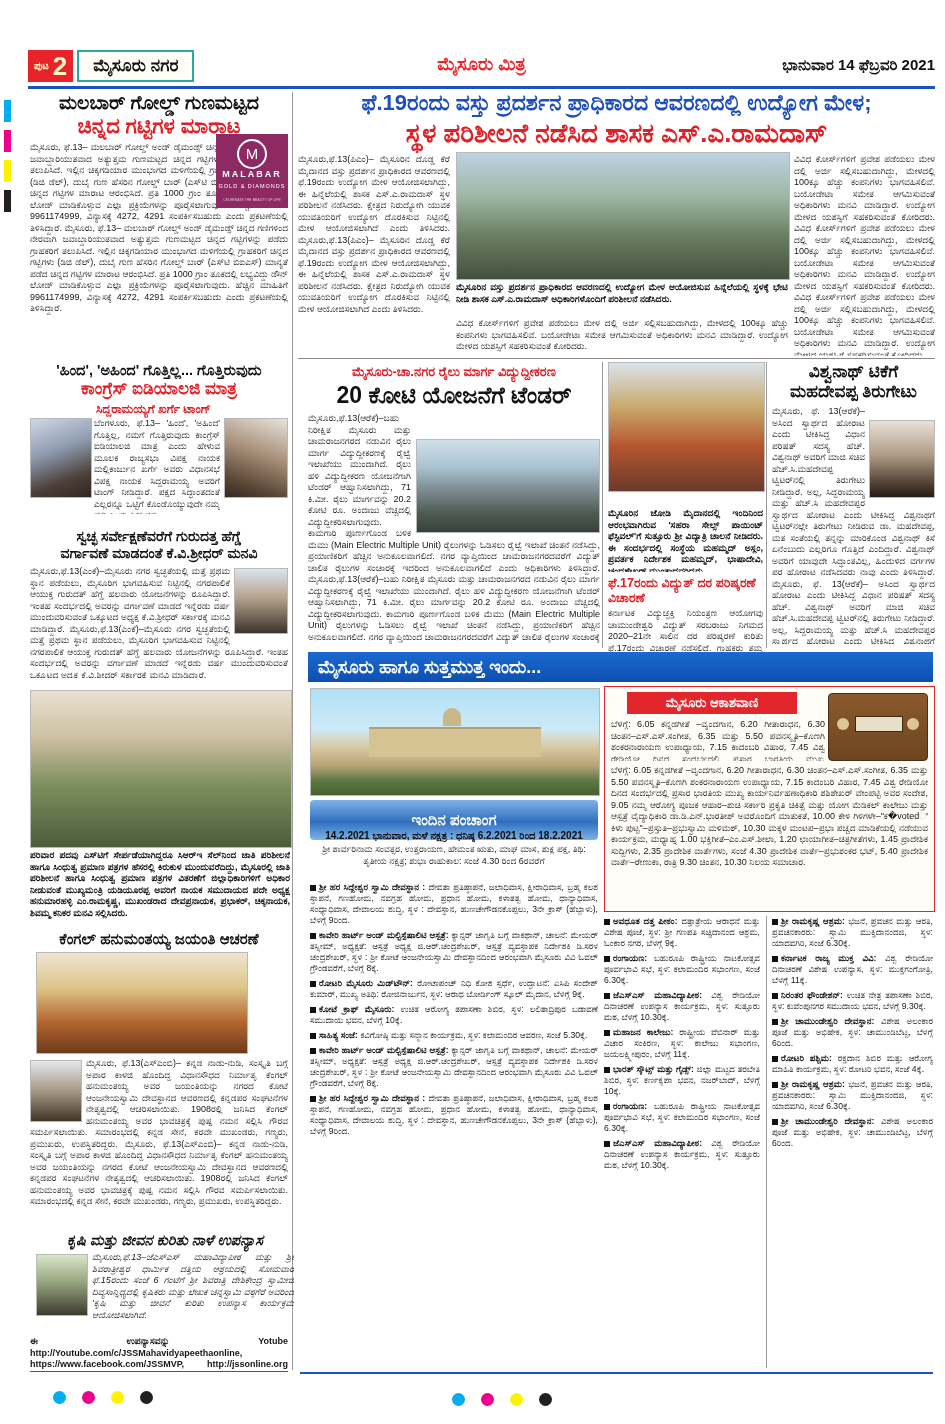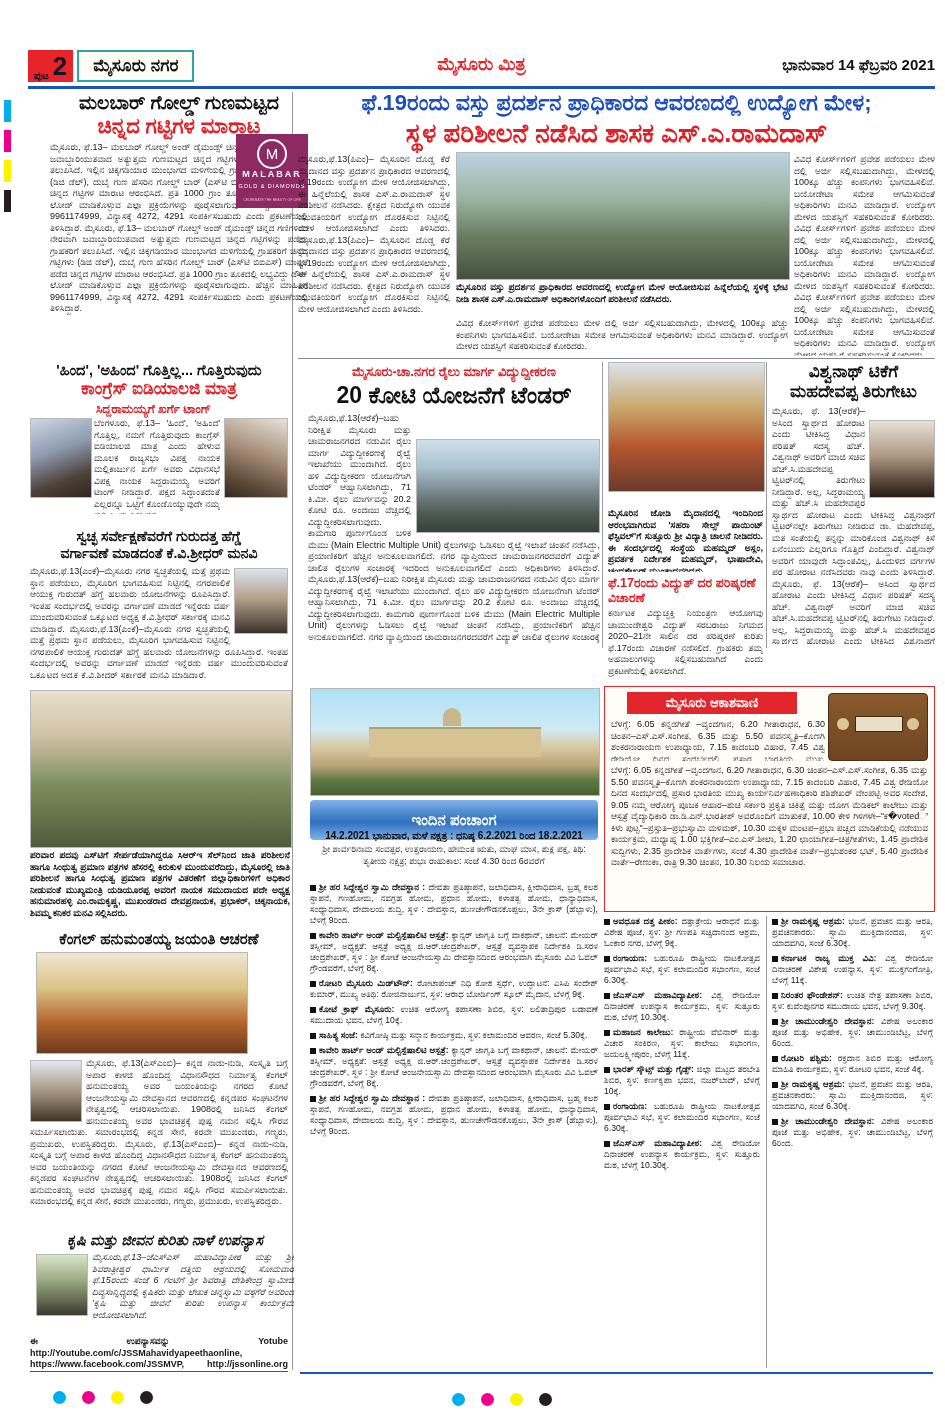--- a/index.html
+++ b/index.html
@@ -23,38 +23,38 @@
 
 <div id="sheet">
 
   <div class="abs regmark" style="left:4px;top:100px;background:#00aeef"></div>
   <div class="abs regmark" style="left:4px;top:130px;background:#ec008c"></div>
   <div class="abs regmark" style="left:4px;top:160px;background:#fff200"></div>
   <div class="abs regmark" style="left:4px;top:190px;background:#231f20"></div>
 
   <div class="abs" style="left:28px;top:50px;width:907px;height:34px;">
     <div class="abs" style="left:0;top:0;height:32px;display:flex;align-items:stretch;">
-      <div style="background:#e8232a;color:#0f172a;display:flex;align-items:flex-end;padding:0 6px;">
+      <div style="background:#e8232a;color:#fef9c3;display:flex;align-items:center;padding:0 6px;">
         <span style="font-size:10px;font-weight:bold;margin-right:4px;">ಪುಟ</span>
         <span style="font-size:26px;font-weight:bold;">2</span>
       </div>
       <div style="border:2px solid #2aa8a0;margin-left:4px;display:flex;align-items:center;padding:0 14px;background:#fdfdf6;">
         <span style="font-size:17px;font-weight:bold;color:#111;">ಮೈಸೂರು ನಗರ</span>
       </div>
     </div>
     <div class="abs" style="left:0;top:4px;width:100%;text-align:center;">
       <span style="color:#e5242b;font-weight:bold;font-size:18px;">ಮೈಸೂರು ಮಿತ್ರ</span>
     </div>
     <div class="abs" style="right:0;top:6px;font-size:15px;font-weight:bold;color:#111;">ಭಾನುವಾರ 14 ಫೆಬ್ರವರಿ 2021</div>
   </div>
   <div class="abs rule" style="left:28px;top:86px;width:907px;height:3px;"></div>
 
   <div class="abs vline" style="left:292px;top:92px;height:1278px;"></div>
 
-  <div class="abs" style="left:30px;top:92px;width:258px;height:266px;margin-left:20px;">
+  <div class="abs" style="left:30px;top:92px;width:258px;height:266px;">
     <div class="hl" style="font-size:19px;color:#111;">ಮಲಬಾರ್ ಗೋಲ್ಡ್ ಗುಣಮಟ್ಟದ</div>
     <div class="hl" style="font-size:21px;color:#e01f26;">ಚಿನ್ನದ ಗಟ್ಟಿಗಳ ಮಾರಾಟ</div>
     <div class="jt" style="margin-top:4px;height:206px;">
       <span class="abs" style="right:0;top:42px;width:72px;height:74px;background:#8e2a63;color:#fff;text-align:center;float:right;">
         <span style="display:inline-block;width:26px;height:26px;border:2px solid #fff;border-radius:50%;line-height:26px;font-size:15px;margin-top:5px;">M</span>
         <span style="display:block;font-size:9px;letter-spacing:2px;font-weight:bold;">MALABAR</span>
         <span style="display:block;font-size:5.5px;letter-spacing:1px;">GOLD &amp; DIAMONDS</span>
         <span style="display:block;font-size:3.5px;margin-top:3px;color:#e7bcd4;">CELEBRATE THE BEAUTY OF LIFE</span>
       </span>
       <span>ಮೈಸೂರು, ಫೆ.13– ಮಲಬಾರ್ ಗೋಲ್ಡ್ ಅಂಡ್ ಡೈಮಂಡ್ಸ್ ಚಿನ್ನದ ಗಣಿಗಳಿಂದ ನೇರವಾಗಿ ಜವಾಬ್ದಾರಿಯುತವಾದ ಅತ್ಯುತ್ತಮ ಗುಣಮಟ್ಟದ ಚಿನ್ನದ ಗಟ್ಟಿಗಳನ್ನು ಪಡೆದು ಗ್ರಾಹಕರಿಗೆ ತಲುಪಿಸಿದೆ. ಇಲ್ಲಿನ ಚಿಕ್ಕಗಡಿಯಾರ ಮುಂಭಾಗದ ಮಳಿಗೆಯಲ್ಲಿ ಗ್ರಾಹಕರಿಗೆ ಚಿನ್ನದ ಗಟ್ಟಿಗಳು (ಡಿಜಿ ಡೆಲ್), ದುಬೈ ಗುಣ ಹೆಸರಿನ ಗೋಲ್ಡ್ ಬಾರ್ (ಎಸ್‌ಟಿ ಬಿಐಎಸ್) ಮಾನ್ಯತೆ ಪಡೆದ ಚಿನ್ನದ ಗಟ್ಟಿಗಳ ಮಾರಾಟ ಆರಂಭಿಸಿದೆ. ಪ್ರತಿ 1000 ಗ್ರಾಂ ತೂಕದಲ್ಲಿ ಲಭ್ಯವಿದ್ದು ಡೌನ್ ಲೋಡ್ ಮಾಡಿಕೊಳ್ಳುವ ಎಲ್ಲಾ ಪ್ರಕ್ರಿಯೆಗಳನ್ನು ಪೂರೈಸಲಾಗುವುದು. ಹೆಚ್ಚಿನ ಮಾಹಿತಿಗೆ 9961174999, ವಿನ್ಯಾಸಕ್ಕೆ 4272, 4291 ಸಂಪರ್ಕಿಸಬಹುದು ಎಂದು ಪ್ರಕಟಣೆಯಲ್ಲಿ ತಿಳಿಸಿದ್ದಾರೆ. ಮೈಸೂರು, ಫೆ.13– ಮಲಬಾರ್ ಗೋಲ್ಡ್ ಅಂಡ್ ಡೈಮಂಡ್ಸ್ ಚಿನ್ನದ ಗಣಿಗಳಿಂದ ನೇರವಾಗಿ ಜವಾಬ್ದಾರಿಯುತವಾದ ಅತ್ಯುತ್ತಮ ಗುಣಮಟ್ಟದ ಚಿನ್ನದ ಗಟ್ಟಿಗಳನ್ನು ಪಡೆದು ಗ್ರಾಹಕರಿಗೆ ತಲುಪಿಸಿದೆ. ಇಲ್ಲಿನ ಚಿಕ್ಕಗಡಿಯಾರ ಮುಂಭಾಗದ ಮಳಿಗೆಯಲ್ಲಿ ಗ್ರಾಹಕರಿಗೆ ಚಿನ್ನದ ಗಟ್ಟಿಗಳು (ಡಿಜಿ ಡೆಲ್), ದುಬೈ ಗುಣ ಹೆಸರಿನ ಗೋಲ್ಡ್ ಬಾರ್ (ಎಸ್‌ಟಿ ಬಿಐಎಸ್) ಮಾನ್ಯತೆ ಪಡೆದ ಚಿನ್ನದ ಗಟ್ಟಿಗಳ ಮಾರಾಟ ಆರಂಭಿಸಿದೆ. ಪ್ರತಿ 1000 ಗ್ರಾಂ ತೂಕದಲ್ಲಿ ಲಭ್ಯವಿದ್ದು ಡೌನ್ ಲೋಡ್ ಮಾಡಿಕೊಳ್ಳುವ ಎಲ್ಲಾ ಪ್ರಕ್ರಿಯೆಗಳನ್ನು ಪೂರೈಸಲಾಗುವುದು. ಹೆಚ್ಚಿನ ಮಾಹಿತಿಗೆ 9961174999, ವಿನ್ಯಾಸಕ್ಕೆ 4272, 4291 ಸಂಪರ್ಕಿಸಬಹುದು ಎಂದು ಪ್ರಕಟಣೆಯಲ್ಲಿ ತಿಳಿಸಿದ್ದಾರೆ.</span>
@@ -136,20 +136,23 @@
 
   <div class="abs" style="left:772px;top:362px;width:163px;height:286px;">
     <div class="hl" style="font-size:17px;color:#111;">ವಿಶ್ವನಾಥ್ ಟಿಕೆಗೆ</div>
     <div class="hl" style="font-size:17px;color:#111;">ಮಹದೇವಪ್ಪ ತಿರುಗೇಟು</div>
     <div class="jt" style="margin-top:4px;height:238px;">
       <span class="photo" style="float:right;width:64px;height:76px;margin:14px 0 3px 4px;background:linear-gradient(180deg,#e7e2d8 0%,#b09a85 45%,#4a3b2e 85%,#241c15 100%);"></span>
       <span>ಮೈಸೂರು, ಫೆ. 13(ಆರೆಕೆ)– ಅಸಿಂದ ಸ್ವಾರ್ಥದ ಹೋರಾಟ ಎಂದು ಟೀಕಿಸಿದ್ದ ವಿಧಾನ ಪರಿಷತ್ ಸದಸ್ಯ ಹೆಚ್. ವಿಶ್ವನಾಥ್ ಅವರಿಗೆ ಮಾಜಿ ಸಚಿವ ಹೆಚ್.ಸಿ.ಮಹದೇವಪ್ಪ ಟ್ವಿಟರ್‌ನಲ್ಲಿ ತಿರುಗೇಟು ನೀಡಿದ್ದಾರೆ. ಅಲ್ಲ, ಸಿದ್ದರಾಮಯ್ಯ ಮತ್ತು ಹೆಚ್.ಸಿ ಮಹದೇವಪ್ಪರ ಸ್ವಾರ್ಥದ ಹೋರಾಟ ಎಂದು ಟೀಕಿಸಿದ್ದ ವಿಶ್ವನಾಥಗೆ ಟ್ವಿಟರ್‌ನಲ್ಲೇ ತಿರುಗೇಟು ನೀಡಿರುವ ಡಾ. ಮಹದೇವಪ್ಪ, ಮತ ಸಂತೆಯಲ್ಲಿ ತನ್ನನ್ನು ಮಾರಿಕೊಂಡ ವಿಶ್ವನಾಥ್ ಕಿಸೆ ಏನೆಂಬುದು ಎಲ್ಲರಿಗೂ ಗೊತ್ತಿದೆ ಎಂದಿದ್ದಾರೆ. ವಿಶ್ವನಾಥ್ ಅವರಿಗೆ ಯಾವುದೇ ಸಿದ್ಧಾಂತವಿಲ್ಲ, ಹಿಂದುಳಿದ ವರ್ಗಗಳ ಪರ ಹೋರಾಟ ನಡೆಸಿದವರು ನಾವು ಎಂದು ತಿಳಿಸಿದ್ದಾರೆ. ಮೈಸೂರು, ಫೆ. 13(ಆರೆಕೆ)– ಅಸಿಂದ ಸ್ವಾರ್ಥದ ಹೋರಾಟ ಎಂದು ಟೀಕಿಸಿದ್ದ ವಿಧಾನ ಪರಿಷತ್ ಸದಸ್ಯ ಹೆಚ್. ವಿಶ್ವನಾಥ್ ಅವರಿಗೆ ಮಾಜಿ ಸಚಿವ ಹೆಚ್.ಸಿ.ಮಹದೇವಪ್ಪ ಟ್ವಿಟರ್‌ನಲ್ಲಿ ತಿರುಗೇಟು ನೀಡಿದ್ದಾರೆ. ಅಲ್ಲ, ಸಿದ್ದರಾಮಯ್ಯ ಮತ್ತು ಹೆಚ್.ಸಿ ಮಹದೇವಪ್ಪರ ಸ್ವಾರ್ಥದ ಹೋರಾಟ ಎಂದು ಟೀಕಿಸಿದ್ದ ವಿಶ್ವನಾಥಗೆ ಟ್ವಿಟರ್‌ನಲ್ಲೇ ತಿರುಗೇಟು ನೀಡಿರುವ ಡಾ. ಮಹದೇವಪ್ಪ, ಮತ ಸಂತೆಯಲ್ಲಿ ತನ್ನನ್ನು ಮಾರಿಕೊಂಡ ವಿಶ್ವನಾಥ್ ಕಿಸೆ ಏನೆಂಬುದು ಎಲ್ಲರಿಗೂ ಗೊತ್ತಿದೆ ಎಂದಿದ್ದಾರೆ. ವಿಶ್ವನಾಥ್ ಅವರಿಗೆ ಯಾವುದೇ ಸಿದ್ಧಾಂತವಿಲ್ಲ, ಹಿಂದುಳಿದ ವರ್ಗಗಳ ಪರ ಹೋರಾಟ ನಡೆಸಿದವರು ನಾವು ಎಂದು ತಿಳಿಸಿದ್ದಾರೆ.</span>
     </div>
   </div>
 
+  <div class="abs" style="left:308px;top:652px;width:625px;height:30px;background:linear-gradient(180deg,#1b6ad0 0%,#0d4fb0 100%);display:flex;align-items:center;">
+    <span style="color:#fff;font-weight:bold;font-size:18px;padding-left:10px;">ಮೈಸೂರು ಹಾಗೂ ಸುತ್ತಮುತ್ತ ಇಂದು...</span>
+  </div>
 
   <div class="photo abs" style="left:310px;top:688px;width:288px;height:106px;background:linear-gradient(180deg,#aee1f5 0%,#cfeaf7 38%,#d9c9a2 55%,#b9a477 72%,#5f7a46 86%,#46602f 100%);">
     <div style="position:absolute;left:46%;top:18%;width:18px;height:18px;background:#c9b689;border-radius:50% 50% 0 0;"></div>
     <div style="position:absolute;left:20%;top:36%;width:60%;height:26%;background:#d6c394;border-top:2px solid #b49f6e;"></div>
   </div>
 
   <div class="abs" style="left:310px;top:800px;width:288px;height:40px;background:linear-gradient(180deg,#7fb3e8 0%,#2f6fbe 55%,#7fb3e8 100%);border-radius:4px;display:flex;align-items:center;justify-content:center;">
     <span style="color:#fff;font-weight:bold;font-size:15px;">ಇಂದಿನ ಪಂಚಾಂಗ</span>
   </div>
   <div class="abs" style="left:310px;top:830px;width:288px;text-align:center;font-size:10px;font-weight:bold;color:#0d0d0d;">14.2.2021 ಭಾನುವಾರ, ಮಳೆ ನಕ್ಷತ್ರ : ಧನಿಷ್ಠ 6.2.2021 ರಿಂದ 18.2.2021</div>

